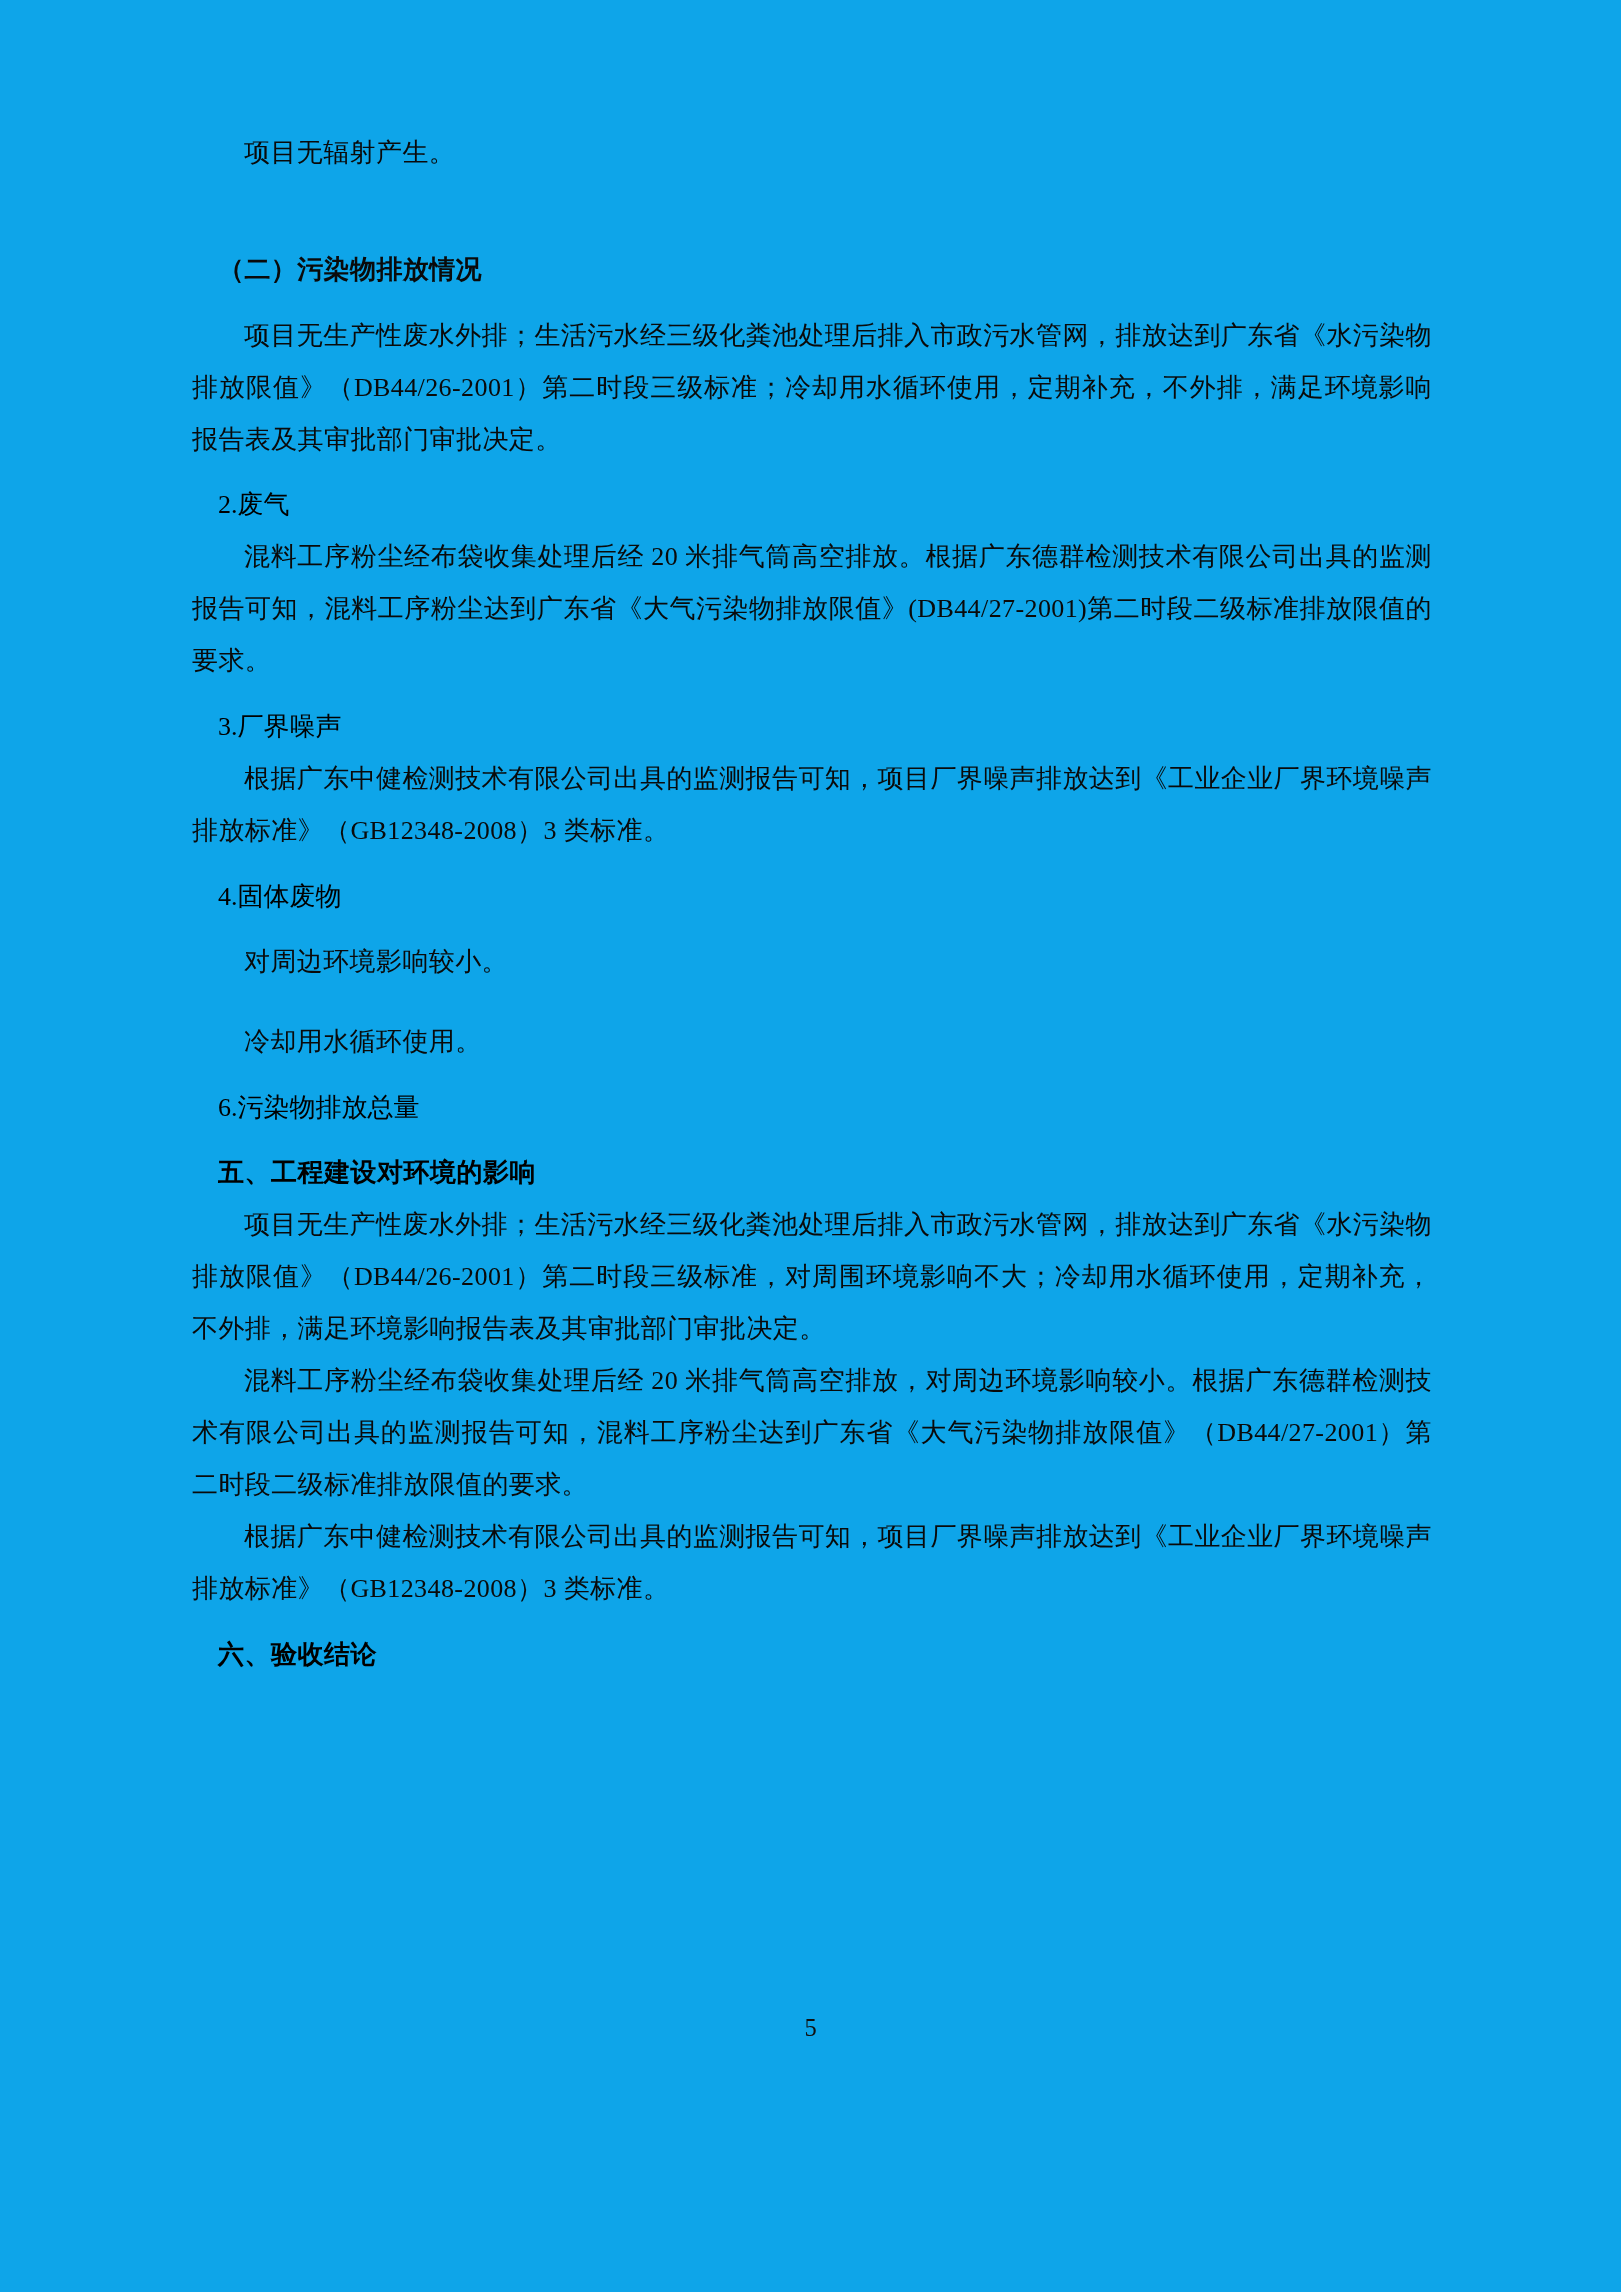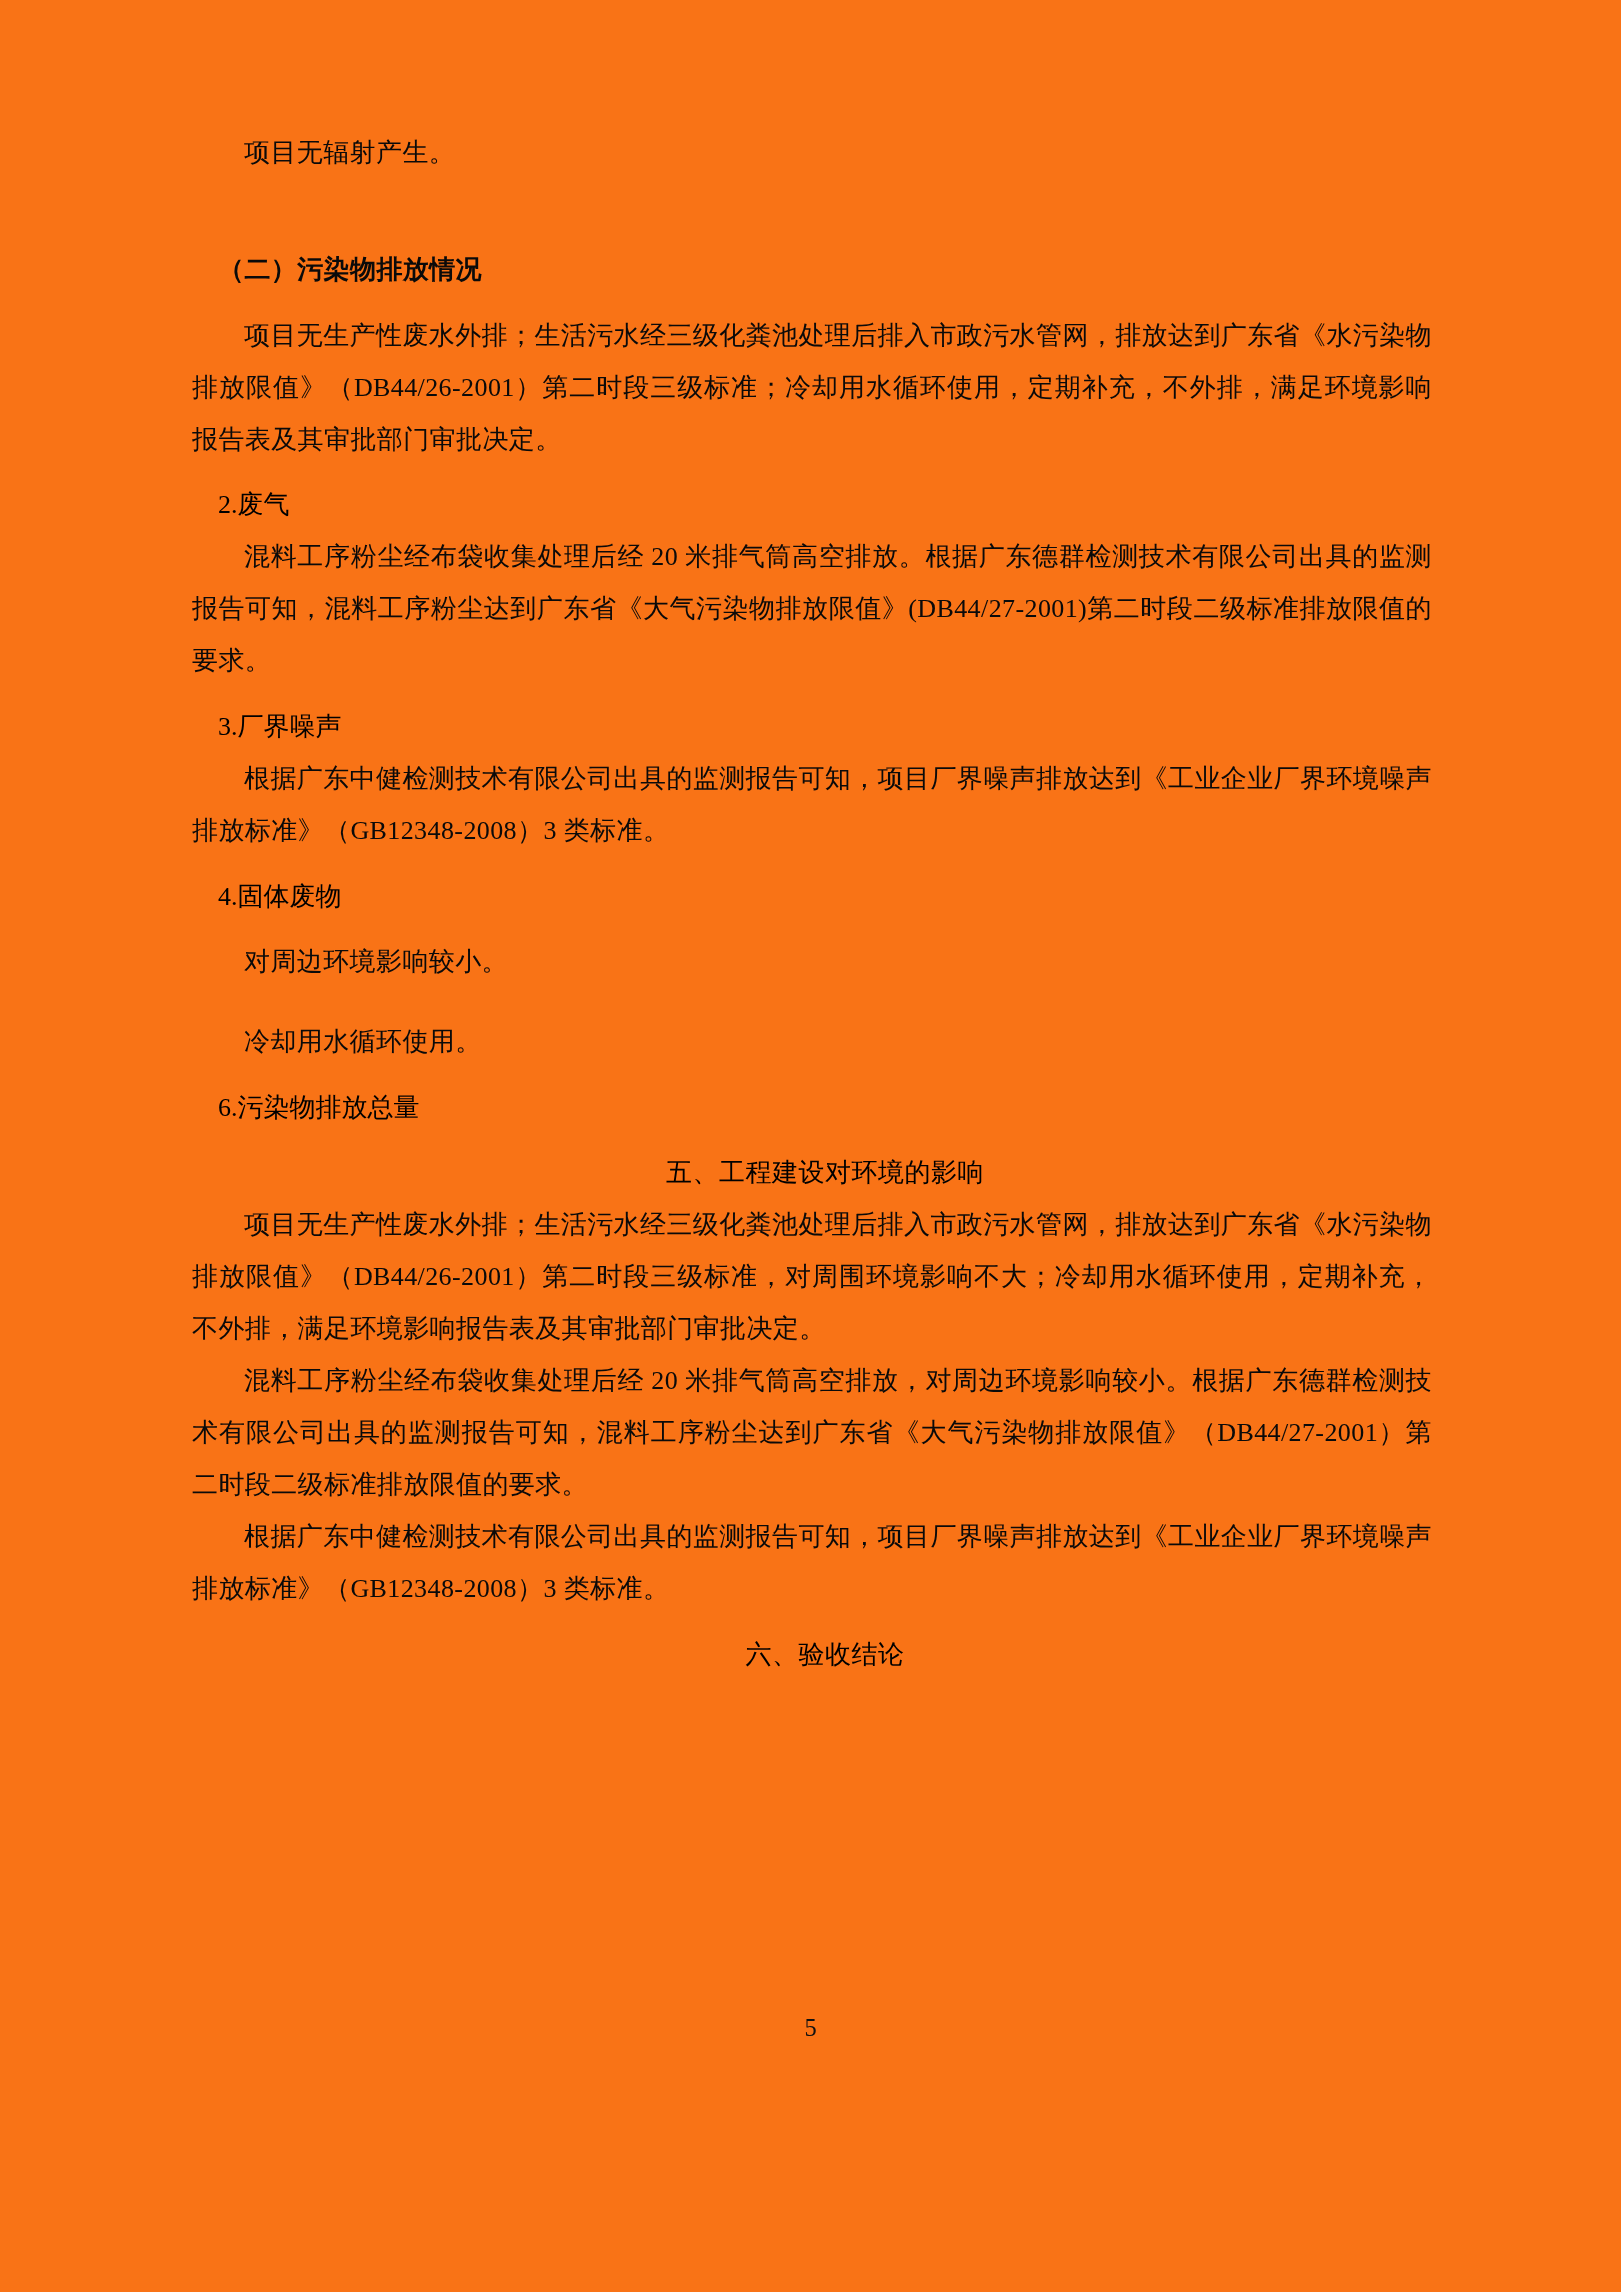--- a/index.html
+++ b/index.html
@@ -4,21 +4,21 @@
 <style>
   html, body {
     margin: 0;
     padding: 0;
     background: #ffffff;
   }
   .page {
     position: relative;
     width: 1621px;
     height: 2293px;
-    background: #f97316;
+    background: #0ea5e9;
     margin: 0 auto;
     box-sizing: border-box;
     font-family: "Liberation Serif", "DejaVu Serif", serif;
     color: #000000;
   }
   .content {
     position: absolute;
     left: 192px;
     top: 127px;
     width: 1240px;
@@ -35,24 +35,23 @@
   .indent2 {
     text-indent: 2em;
   }
   .indent1 {
     text-indent: 1em;
     font-weight: bold;
   }
   .heading {
     font-size: 26px;
     line-height: 52px;
-    font-weight: normal;
+    font-weight: bold;
     margin: 0;
     letter-spacing: 0.5px;
-    text-align: center;
   }
   .sub-heading {
     font-size: 26px;
     line-height: 52px;
     margin: 0;
     text-indent: 1em;
   }
   .gap-sm { height: 13.7px; }
   .gap-xl { height: 65px; }
   .page-number {

